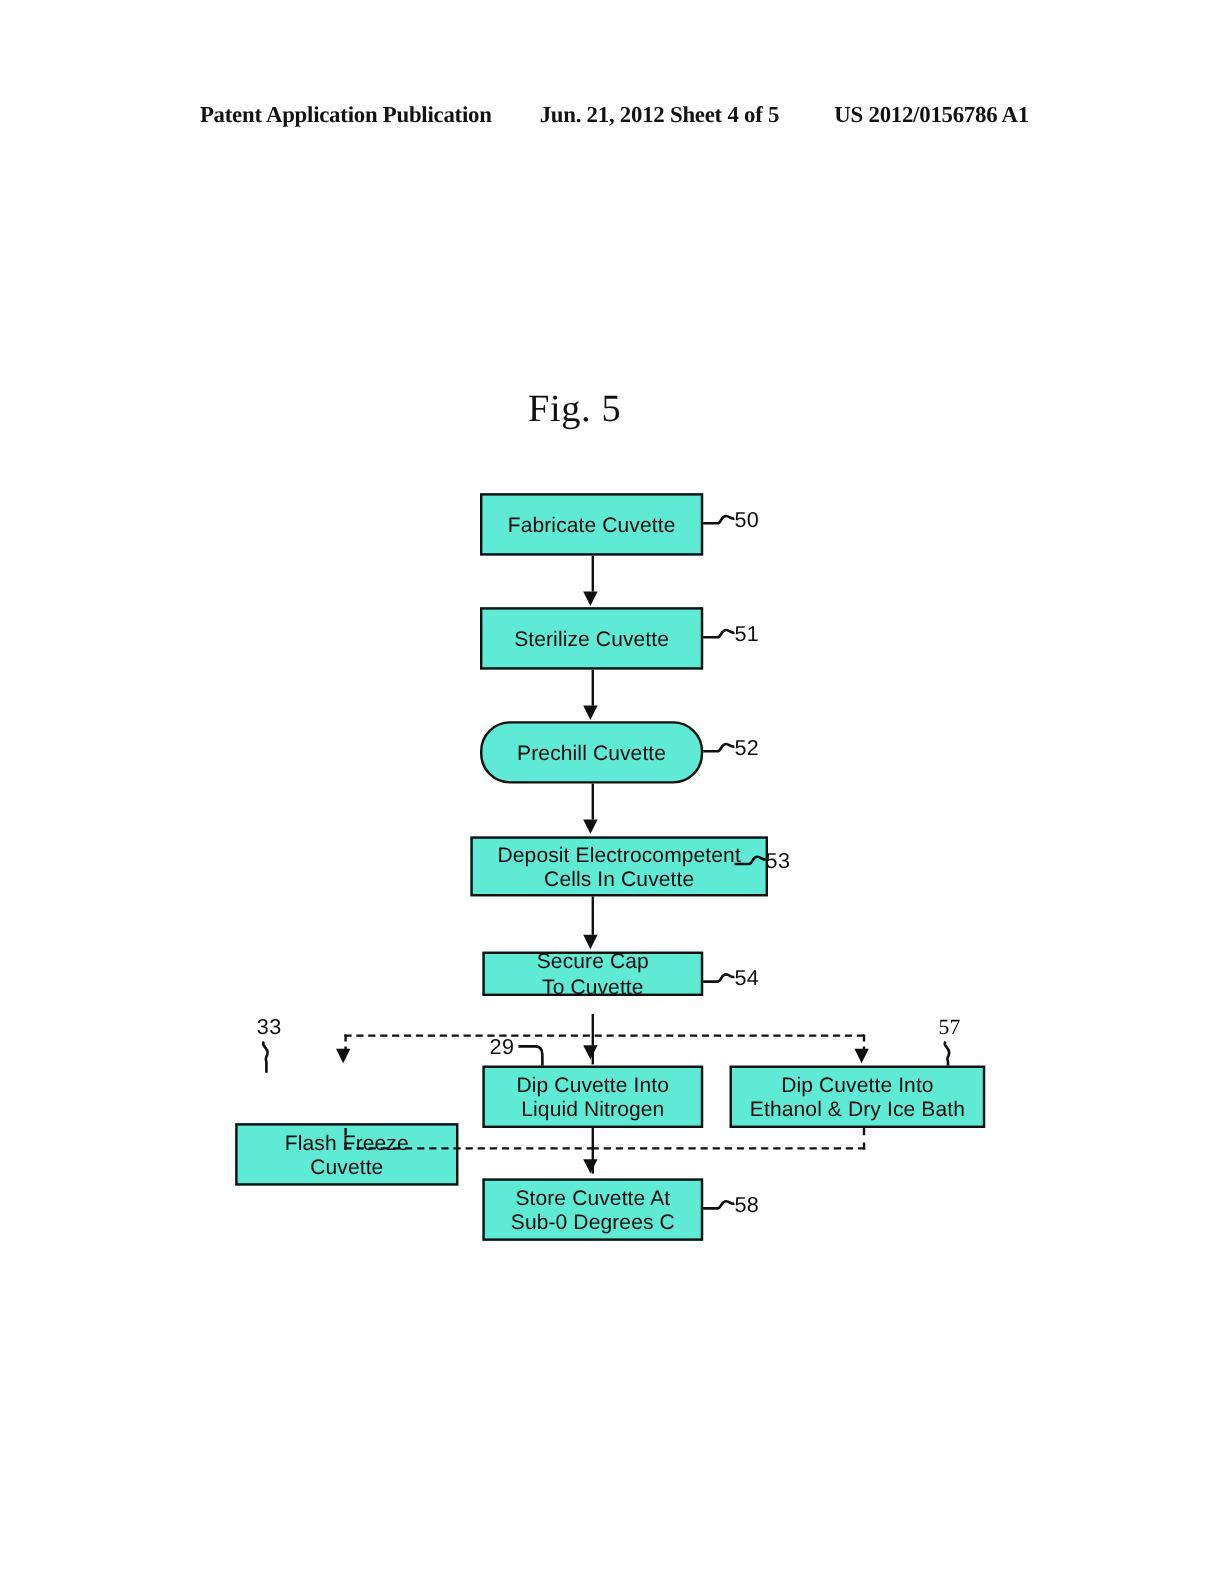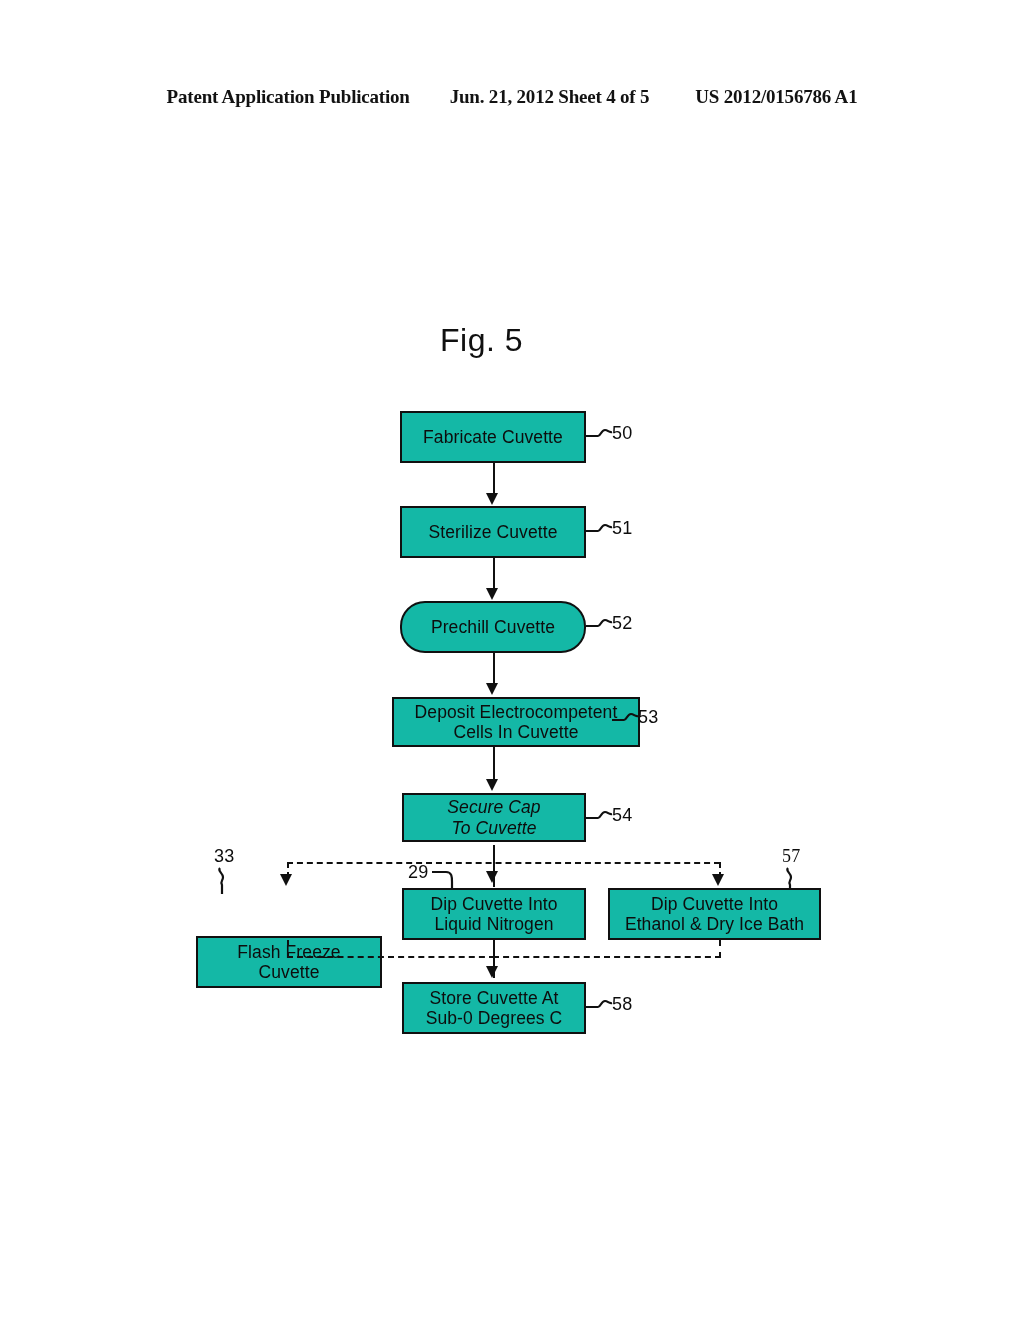--- a/index.html
+++ b/index.html
@@ -47,28 +47,29 @@
     height: 1320px;
   }
   .fig-title {
     position: absolute;
     left: 440px;
     top: 322px;
     font-size: 32px;
     font-weight: 400;
     letter-spacing: 0.5px;
     color: #101010;
+    font-family: Liberation Serif, serif;
   }
 
   
   .node {
     position: absolute;
     box-sizing: border-box;
     border: 2.5px solid #101010;
-    background: #14b8a6;
+    background: #5eead4;
     display: flex;
     flex-direction: column;
     align-items: center;
     justify-content: center;
     text-align: center;
     font-size: 17.5px;
     line-height: 1.16;
     letter-spacing: 0.1px;
     color: #0d0d0d;
     padding: 0 4px;
@@ -170,21 +171,21 @@
   <div class="leader" style="left:612px; top:707px;">
     <svg width="34" height="22" viewBox="0 0 34 22">
       <path d="M0,13 L12,13 C15,13 15,7 19,7 C22,7 23,10 26,9" fill="none" stroke="#101010" stroke-width="2.2"></path>
     </svg>
   </div>
   <div class="ref" style="left:638px; top:707px;">53</div>
 
   <div class="vline" style="left:493px; top:747px; height:32px;"></div>
   <div class="arrow" style="left:486px; top:779px;"></div>
 
-  <div class="node" style="left:402px; top:793px; width:184px; height:49px;font-style:italic;">
+  <div class="node" style="left:402px; top:793px; width:184px; height:37px;">
     <span class="ln">Secure Cap</span>
     <span class="ln">To Cuvette</span>
   </div>
   <div class="leader" style="left:586px; top:805px;">
     <svg width="34" height="22" viewBox="0 0 34 22">
       <path d="M0,13 L12,13 C15,13 15,7 19,7 C22,7 23,10 26,9" fill="none" stroke="#101010" stroke-width="2.2"></path>
     </svg>
   </div>
   <div class="ref" style="left:612px; top:805px;">54</div>
 

